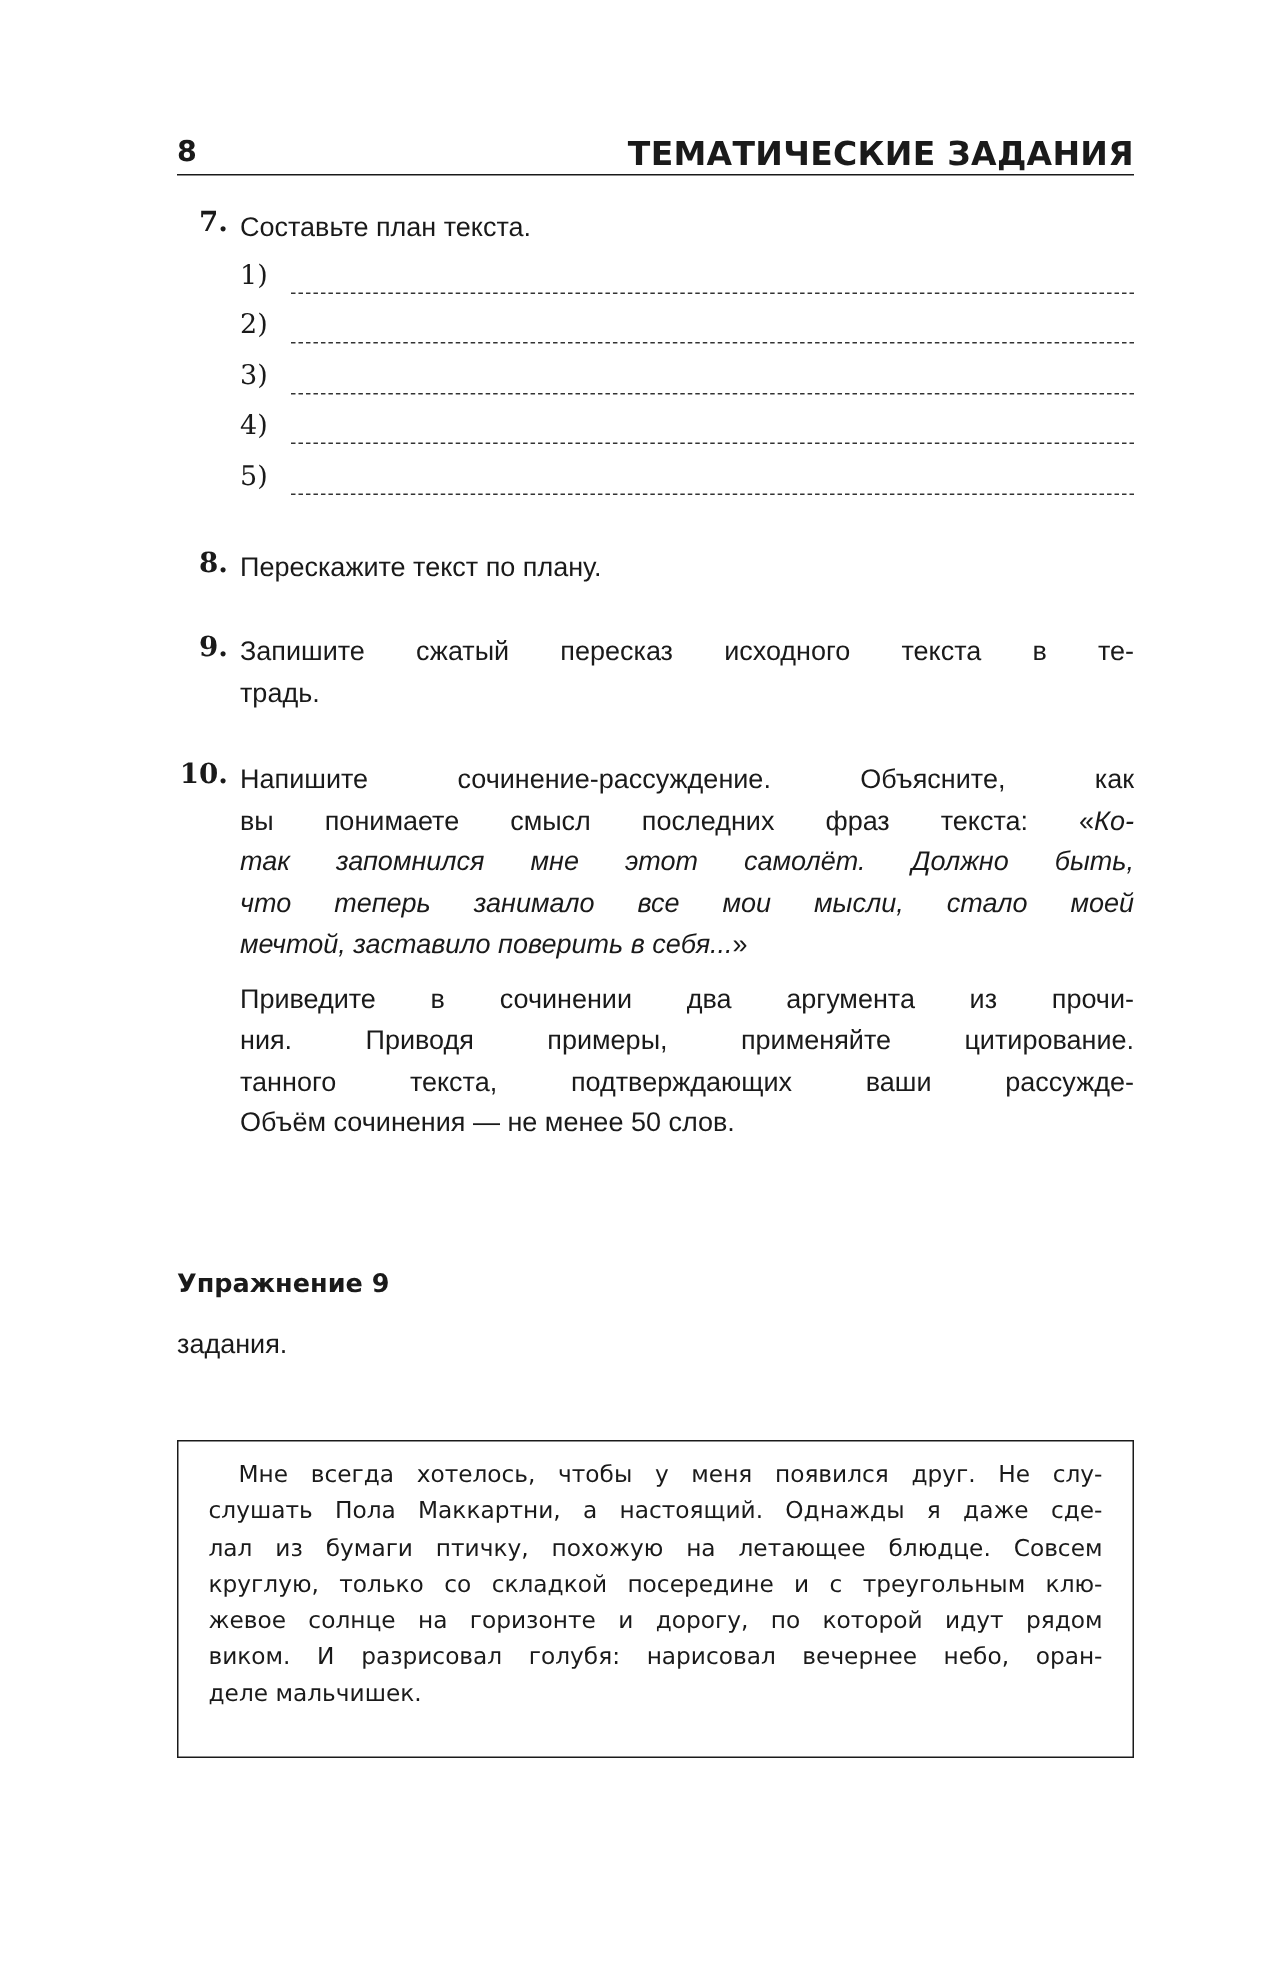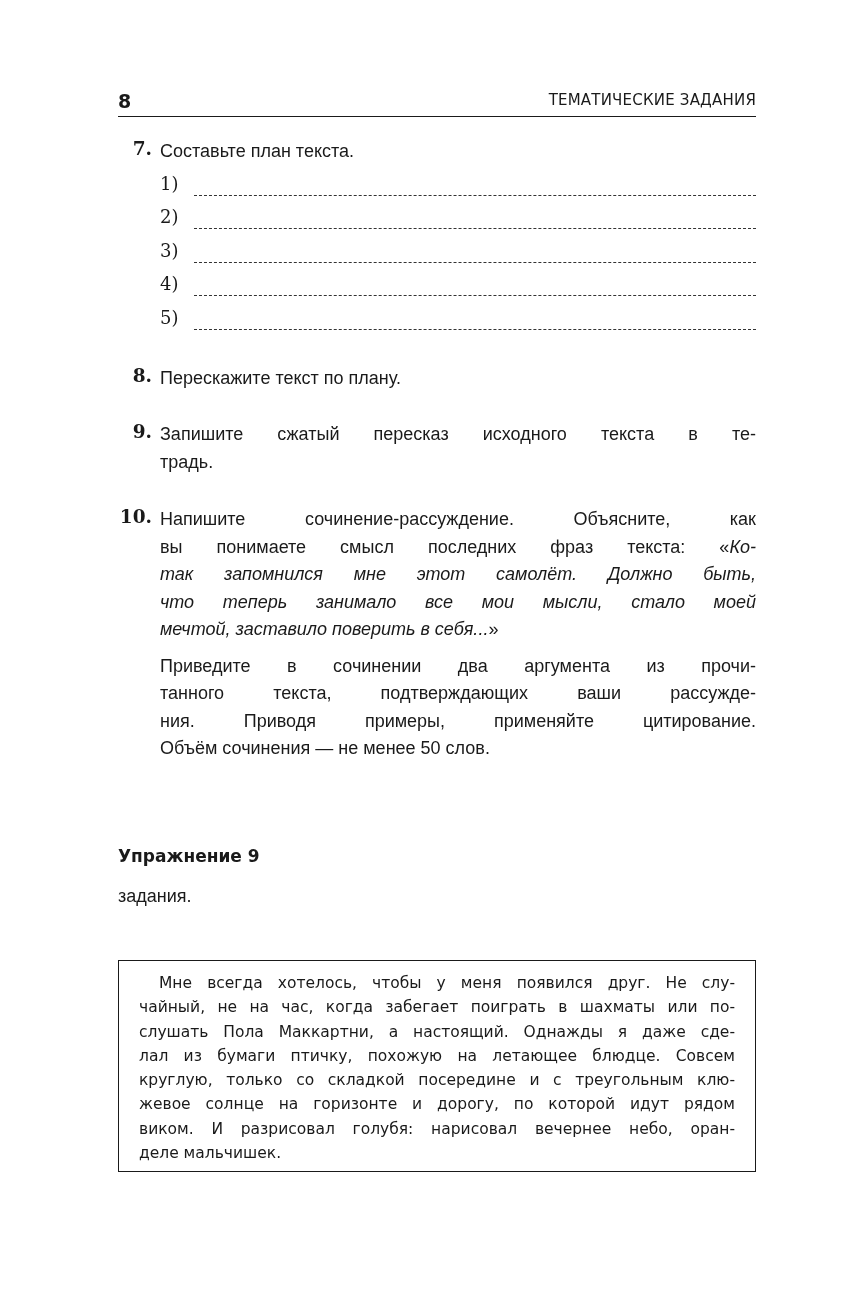--- a/index.html
+++ b/index.html
@@ -1,21 +1,21 @@
 <!DOCTYPE html>
 <html><head>
   <meta charset="utf-8">
   <style>
     html, body { margin: 0; padding: 0; background: #ffffff; }
     body { width: 845px; height: 1312px; position: relative; overflow: hidden; color: #1a1a1a; }
     .page { position: absolute; left: 118px; top: 0; width: 638px; }
 
     .header { position: absolute; left: 0; top: 88px; width: 638px; height: 28px; border-bottom: 1.5px solid #1a1a1a; }
     .page-num { position: absolute; left: 0; top: 2px; font-family: "DejaVu Sans", sans-serif; font-weight: bold; font-size: 19px; }
-    .running-title { position: absolute; right: 0; top: 3px; font-family: "DejaVu Sans", sans-serif; font-size: 15px; letter-spacing: 0.2px; }
+    .running-title { position: absolute; right: 0; top: 3px; font-family: "DejaVu Sans", sans-serif; font-size: 22px; letter-spacing: 0.2px; font-weight: bold; }
 
     .serif { font-family: Liberation Sans, sans-serif; font-size: 18px; }
     .task { position: absolute; left: 0; width: 638px; }
     .task-num { position: absolute; left: 0; font-family: "DejaVu Serif", serif; font-weight: bold; font-size: 18.5px; text-align: right; width: 34px; }
     .task-body { position: absolute; left: 42px; width: 596px; }
     .line { display: block; height: 27.5px; line-height: 27.5px; white-space: nowrap; }
     .just { text-align: justify; text-align-last: justify; }
     .ital { font-style: italic; }
 
     .plan-row { position: absolute; left: 42px; width: 596px; height: 33px; }
@@ -85,36 +85,35 @@
   <div class="task" style="top:506px;">
     <span class="task-num" style="top:0;">10.</span>
     <div class="task-body serif">
       <span class="line just">Напишите сочинение-рассуждение. Объясните, как</span>
       <span class="line just"><span>вы понимаете смысл последних фраз текста: «</span><span class="ital">Ко-</span></span>
       <span class="line just ital">так запомнился мне этот самолёт. Должно быть,</span>
       <span class="line just ital">что теперь занимало все мои мысли, стало моей</span>
       <span class="line"><span class="ital">мечтой, заставило поверить в себя...</span><span>»</span></span>
       <div style="height:9px;"></div>
       <span class="line just">Приведите в сочинении два аргумента из прочи-</span>
+      <span class="line just">ния. Приводя примеры, применяйте цитирование.</span>
       <span class="line just">танного текста, подтверждающих ваши рассужде-</span>
-      <span class="line just">ния. Приводя примеры, применяйте цитирование.</span>
       <span class="line">Объём сочинения — не менее 50 слов.</span>
     </div>
   </div>
 
   <div class="ex-title">Упражнение 9</div>
 
   <div class="ex-intro serif">
     <span class="line">задания.</span>
   </div>
 
   <div class="textbox">
     <div class="textbox-inner">
       <span class="tline just" style="text-indent:20px;">Мне всегда хотелось, чтобы у меня появился друг. Не слу-</span>
-      <span class="tline just">чайный, не на час, когда забегает поиграть в шахматы или по-</span>
       <span class="tline just">слушать Пола Маккартни, а настоящий. Однажды я даже сде-</span>
       <span class="tline just">лал из бумаги птичку, похожую на летающее блюдце. Совсем</span>
       <span class="tline just">круглую, только со складкой посередине и с треугольным клю-</span>
       <span class="tline just">жевое солнце на горизонте и дорогу, по которой идут рядом</span>
       <span class="tline just">виком. И разрисовал голубя: нарисовал вечернее небо, оран-</span>
       <span class="tline">деле мальчишек.</span>
     </div>
   </div>
 
 </div>

